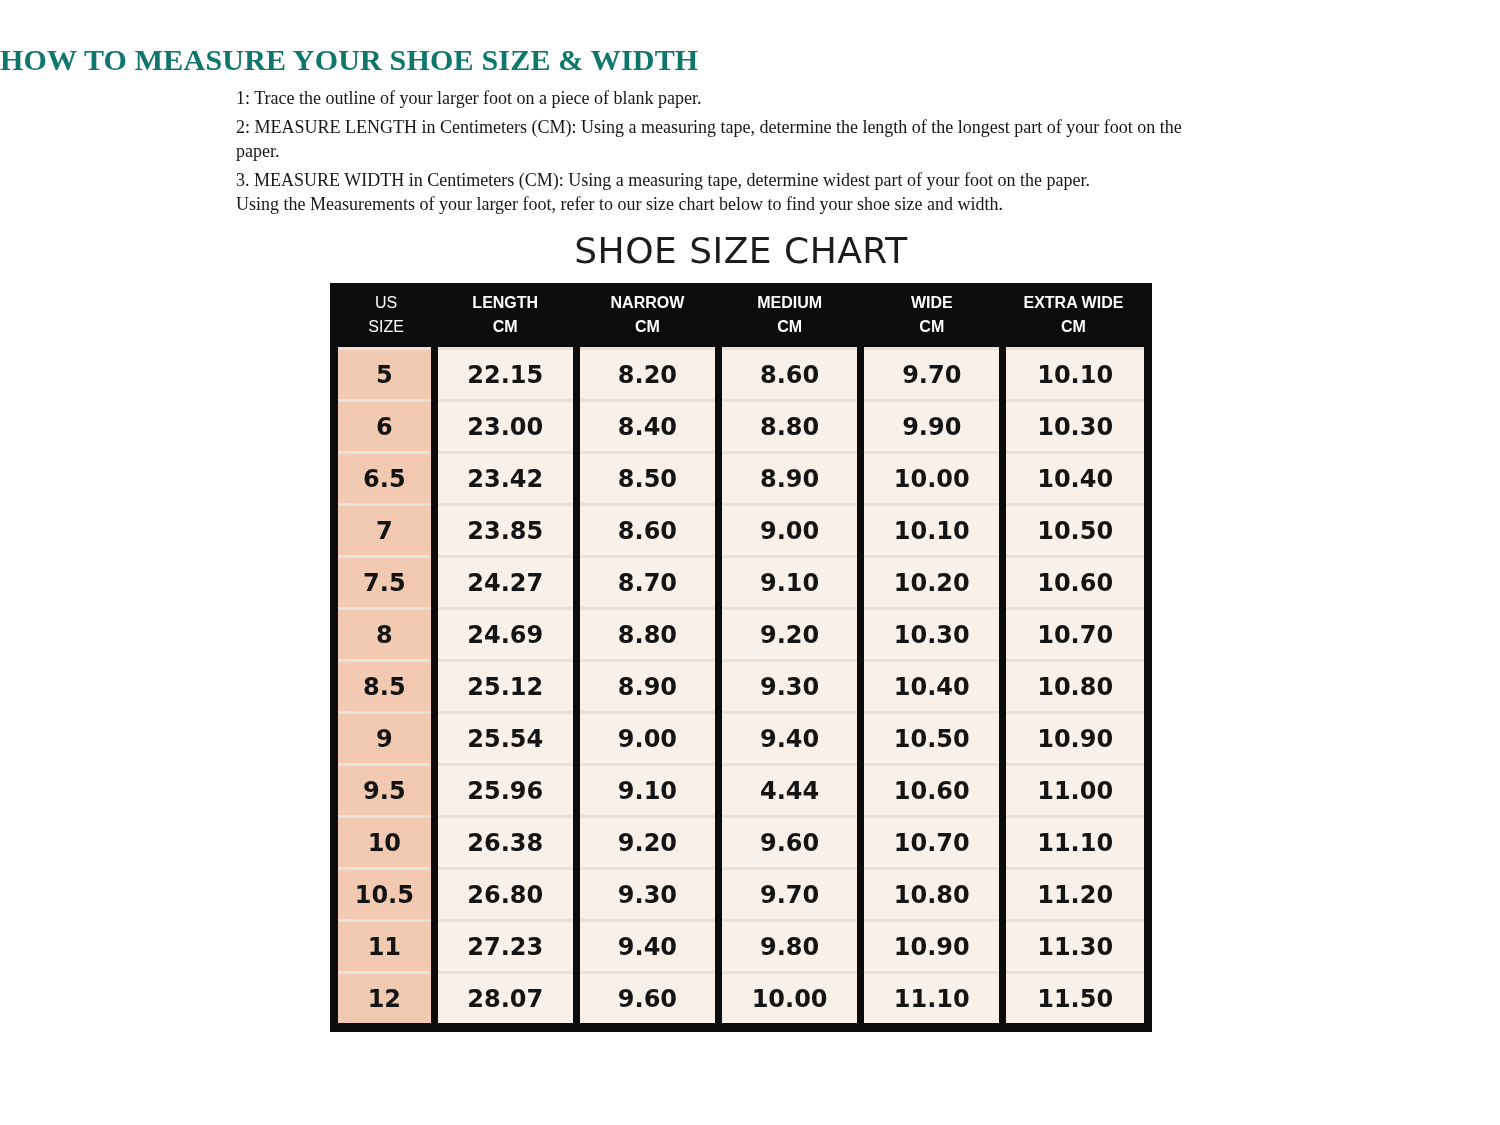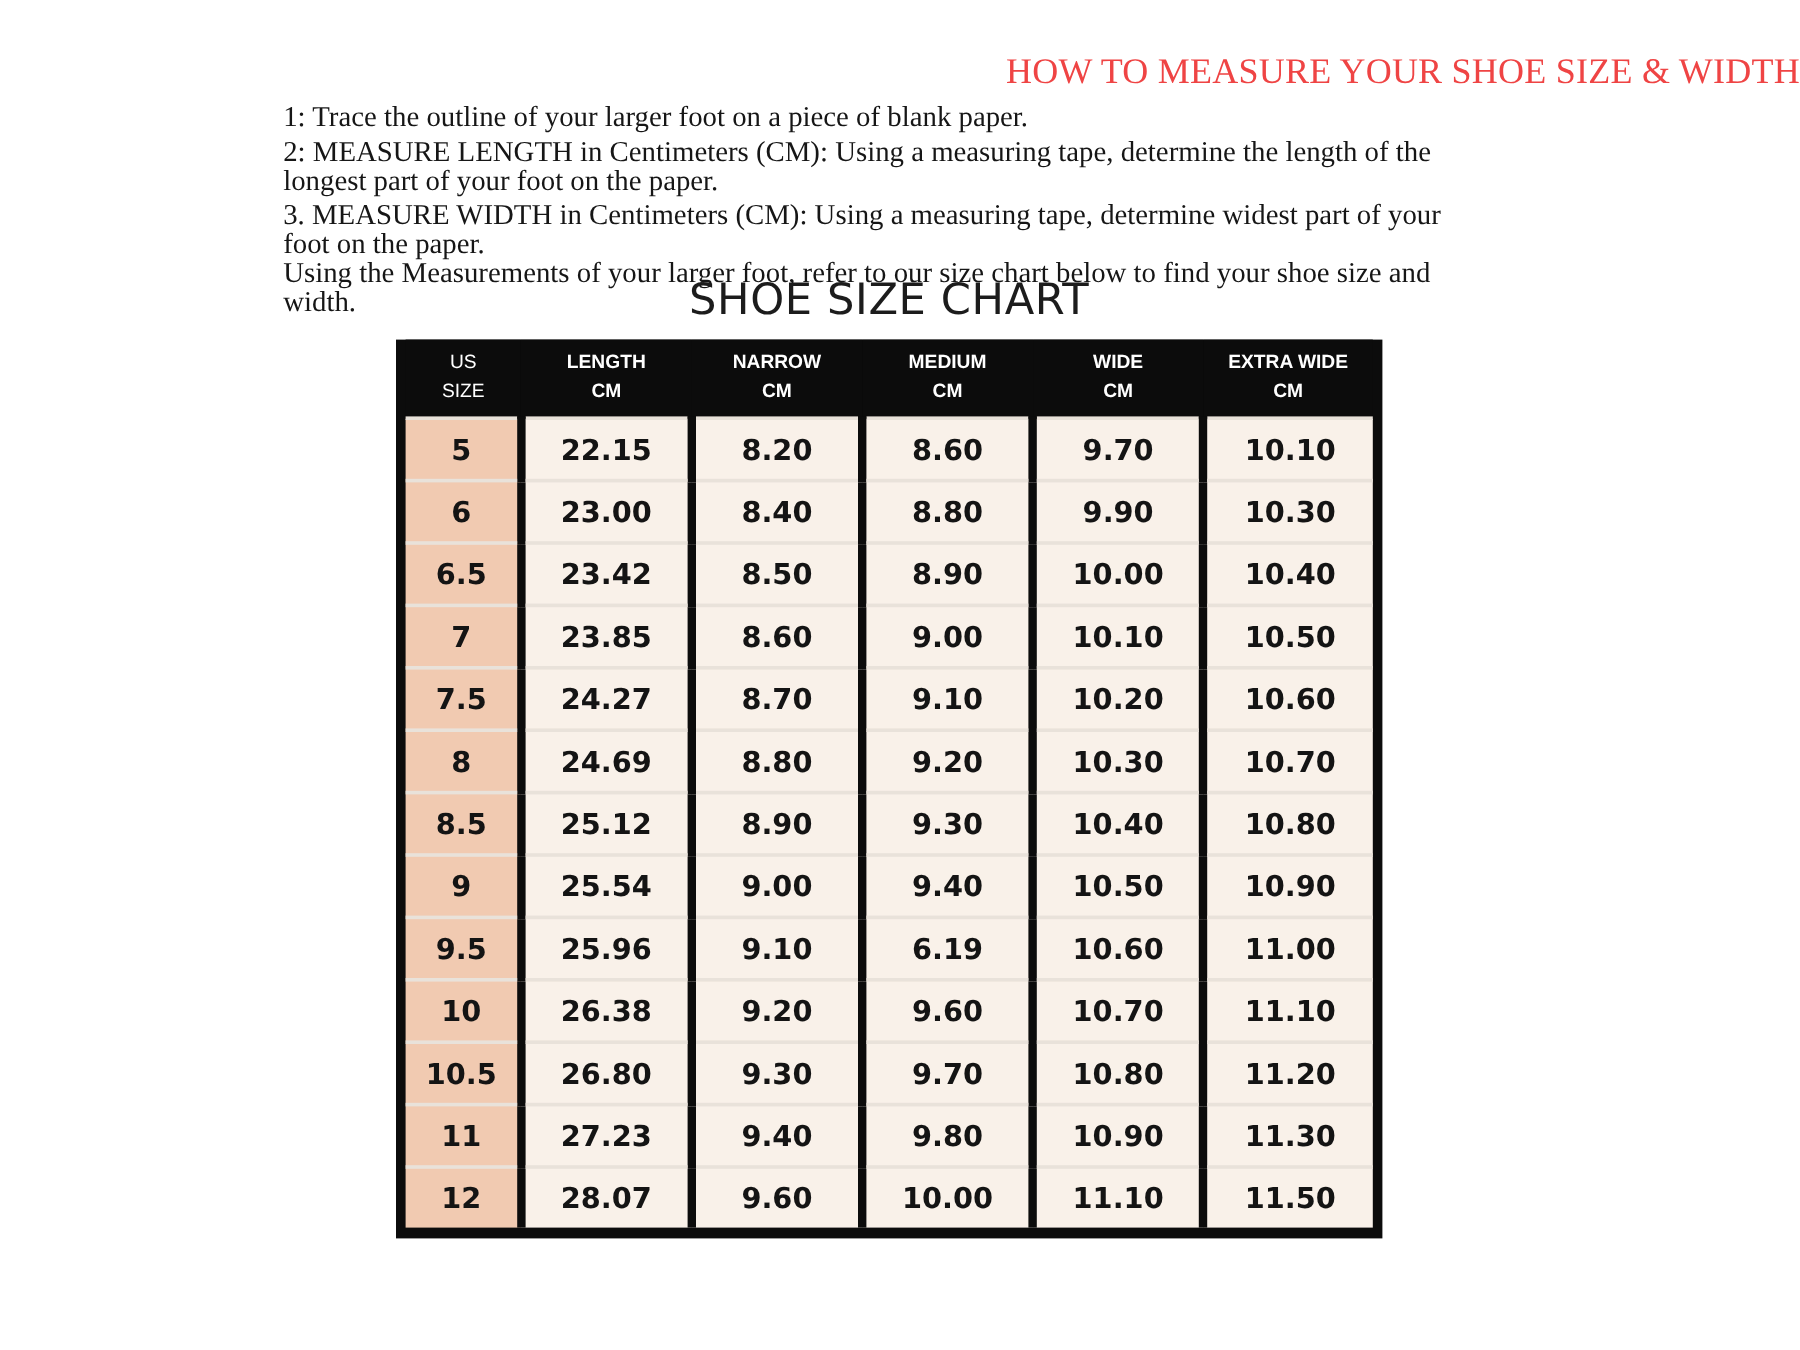--- a/index.html
+++ b/index.html
@@ -9,37 +9,37 @@
     height: 1125px;
     background: var(--page-bg, #ffffff);
     font-family: "Liberation Serif", serif;
     overflow: hidden;
   }
   .title {
     position: absolute;
     top: 42px; left: 0;
     width: 100%;
     margin: 0;
-    text-align: right;
+    text-align: left;
     font-family: "Liberation Serif", serif;
-    font-weight: 400;
+    font-weight: 700;
     font-size: 30px;
     line-height: 1.2;
     letter-spacing: 0.2px;
-    color: #ef4444;
+    color: #0f766e;
   }
   .instructions {
     position: absolute;
     left: 236px; top: 86px;
     width: 990px;
   }
   .instructions p {
     margin: 0 0 5px 0;
     font-family: "Liberation Serif", serif;
-    font-size: 24px;
+    font-size: 18px;
     line-height: 24px;
     color: #161616;
   }
   .instructions p.no-gap { margin-bottom: 0; }
   .chart-heading {
     position: absolute;
     left: 330px; top: 230px;
     width: 822px;
     margin: 0;
     text-align: center;
@@ -206,21 +206,21 @@
             <td>25.54</td>
             <td>9.00</td>
             <td>9.40</td>
             <td>10.50</td>
             <td>10.90</td>
           </tr>
           <tr>
             <td>9.5</td>
             <td>25.96</td>
             <td>9.10</td>
-            <td>6.19</td>
+            <td>4.44</td>
             <td>10.60</td>
             <td>11.00</td>
           </tr>
           <tr>
             <td>10</td>
             <td>26.38</td>
             <td>9.20</td>
             <td>9.60</td>
             <td>10.70</td>
             <td>11.10</td>

